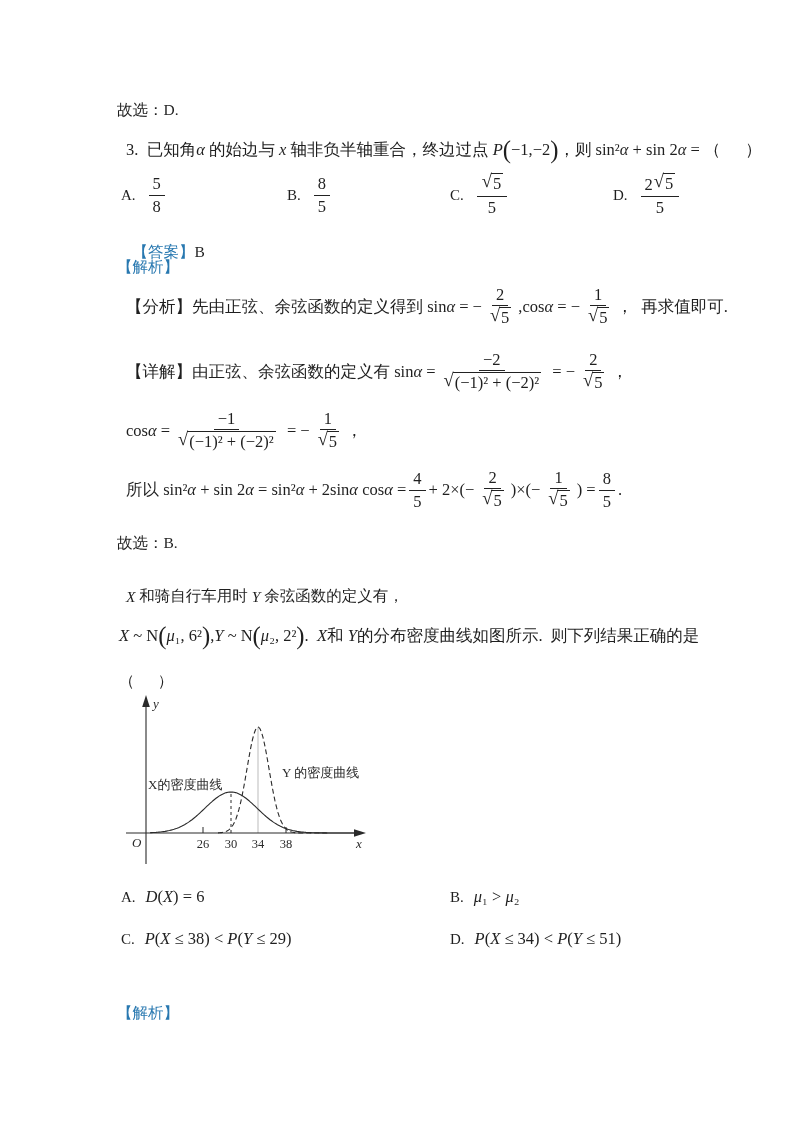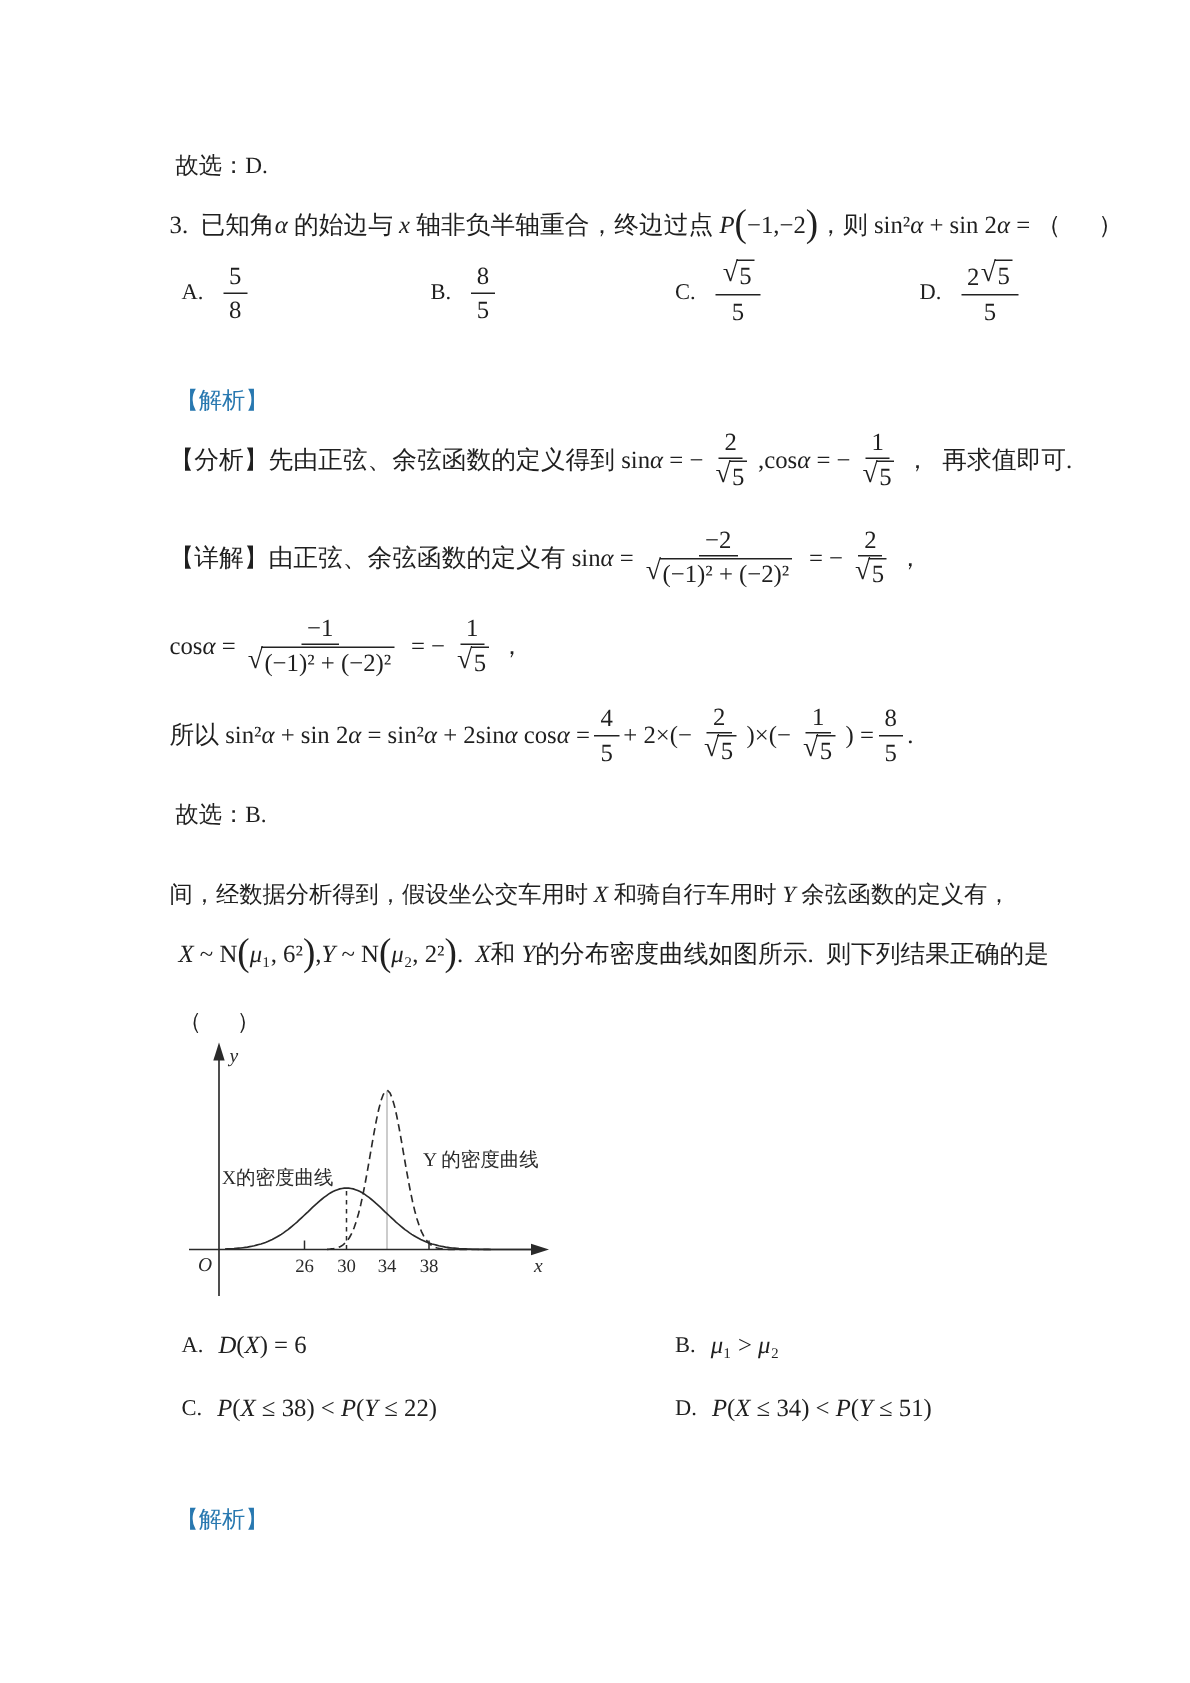--- a/index.html
+++ b/index.html
@@ -2,21 +2,21 @@
 <html><head>
 <meta charset="utf-8">
 <style>
   html,body{margin:0;padding:0;background:#ffffff;}
   .page{
     position:relative;width:793px;height:1122px;background:#ffffff;
     font-family:"Liberation Serif","DejaVu Serif",serif;
     color:#1f1f1f;overflow:hidden;
   }
   .line{position:absolute;left:117px;white-space:pre;font-size:15.5px;}
-  .fx{position:absolute;left:113px;display:flex;align-items:center;white-space:pre;font-size:16.5px;}
+  .fx{position:absolute;left:126px;display:flex;align-items:center;white-space:pre;font-size:16.5px;}
   .tk{white-space:pre;}
   .mi{font-style:italic;}
   .blue{color:#2878b0;}
   .big{font-size:1.5em;font-weight:300;line-height:1;transform:scaleY(1.05);display:inline-block;}
   .frac{display:inline-flex;flex-direction:column;align-items:center;vertical-align:middle;margin:0 3px;line-height:1.18;text-align:center;}
   .frac .fn{display:flex;align-items:flex-end;justify-content:center;padding:0 4px 1px 4px;border-bottom:1.3px solid #222;}
   .frac .fd{display:flex;align-items:flex-start;justify-content:center;padding:1px 4px 0 4px;}
   .sqrt{display:inline-flex;align-items:flex-start;}
   .sqrt .rd{line-height:1.1;font-size:1.12em;transform:translate(1px,-2px);}
   .sqrt .sb{border-top:1.3px solid #222;padding:0 2px;line-height:1.25;}
@@ -44,30 +44,33 @@
   </div>
   <div class="opt" style="left:450px;top:172px;height:46px">
     <span class="olabel">C.</span>
     <span><span class="frac"><span class="fn"><span class="sqrt"><span class="rd">√</span><span class="sb"><span class="tk">5</span></span></span></span><span class="fd"><span class="tk">5</span></span></span></span>
   </div>
   <div class="opt" style="left:613px;top:172px;height:46px">
     <span class="olabel">D.</span>
     <span><span class="frac"><span class="fn"><span class="tk">2</span><span class="sqrt"><span class="rd">√</span><span class="sb"><span class="tk">5</span></span></span></span><span class="fd"><span class="tk">5</span></span></span></span>
   </div>
 
+  <div class="line" style="top:224px">
+    <span class="blue">【答案】</span><span>B</span>
+  </div>
   <div class="line blue" style="top:257px">【解析】</div>
 
   <div class="fx" style="top:283px;min-height:48px"><span class="tk">【分析】先由正弦、余弦函数的定义得到 sin</span><span class="tk mi">α</span><span class="tk"> = −</span><span class="frac"><span class="fn"><span class="tk">2</span></span><span class="fd"><span class="sqrt"><span class="rd">√</span><span class="sb"><span class="tk">5</span></span></span></span></span><span class="tk">,cos</span><span class="tk mi">α</span><span class="tk"> = −</span><span class="frac"><span class="fn"><span class="tk">1</span></span><span class="fd"><span class="sqrt"><span class="rd">√</span><span class="sb"><span class="tk">5</span></span></span></span></span><span class="tk">，  再求值即可.</span></div>
   <div class="fx" style="top:346px;min-height:52px"><span class="tk">【详解】由正弦、余弦函数的定义有 sin</span><span class="tk mi">α</span><span class="tk"> =</span><span class="frac"><span class="fn"><span class="tk">−2</span></span><span class="fd"><span class="sqrt"><span class="rd">√</span><span class="sb"><span class="tk">(−1)² + (−2)²</span></span></span></span></span><span class="tk"> = −</span><span class="frac"><span class="fn"><span class="tk">2</span></span><span class="fd"><span class="sqrt"><span class="rd">√</span><span class="sb"><span class="tk">5</span></span></span></span></span><span class="tk">，</span></div>
   <div class="fx" style="top:405px;min-height:52px"><span class="tk">cos</span><span class="tk mi">α</span><span class="tk"> =</span><span class="frac"><span class="fn"><span class="tk">−1</span></span><span class="fd"><span class="sqrt"><span class="rd">√</span><span class="sb"><span class="tk">(−1)² + (−2)²</span></span></span></span></span><span class="tk"> = −</span><span class="frac"><span class="fn"><span class="tk">1</span></span><span class="fd"><span class="sqrt"><span class="rd">√</span><span class="sb"><span class="tk">5</span></span></span></span></span><span class="tk">，</span></div>
   <div class="fx" style="top:465px;min-height:50px"><span class="tk">所以 sin²</span><span class="tk mi">α</span><span class="tk"> + sin 2</span><span class="tk mi">α</span><span class="tk"> = sin²</span><span class="tk mi">α</span><span class="tk"> + 2sin</span><span class="tk mi">α</span><span class="tk"> cos</span><span class="tk mi">α</span><span class="tk"> =</span><span class="frac"><span class="fn"><span class="tk">4</span></span><span class="fd"><span class="tk">5</span></span></span><span class="tk">+ 2×(−</span><span class="frac"><span class="fn"><span class="tk">2</span></span><span class="fd"><span class="sqrt"><span class="rd">√</span><span class="sb"><span class="tk">5</span></span></span></span></span><span class="tk">)×(−</span><span class="frac"><span class="fn"><span class="tk">1</span></span><span class="fd"><span class="sqrt"><span class="rd">√</span><span class="sb"><span class="tk">5</span></span></span></span></span><span class="tk">) =</span><span class="frac"><span class="fn"><span class="tk">8</span></span><span class="fd"><span class="tk">5</span></span></span><span class="tk">.</span></div>
 
   <div class="line" style="top:533px">故选：B.</div>
 
-  <div class="fx" style="top:586px;font-size:15.5px"><span class="tk">间，经数据分析得到，假设坐公交车用时 </span><span class="tk mi">X</span><span class="tk"> 和骑自行车用时 </span><span class="tk mi">Y</span><span class="tk"> 余弦函数的定义有，</span></div>
+  <div class="fx" style="top:586px;font-size:15.5px"><span class="tk mi">X</span><span class="tk"> 和骑自行车用时 </span><span class="tk mi">Y</span><span class="tk"> 余弦函数的定义有，</span></div>
   <div class="fx" style="left:119px;top:618px;min-height:36px"><span class="tk mi">X</span><span class="tk"> ~ N</span><span class="big">(</span><span class="tk mi">μ</span><span class="tk">₁, 6²</span><span class="big">)</span><span class="tk">,</span><span class="tk mi">Y</span><span class="tk"> ~ N</span><span class="big">(</span><span class="tk mi">μ</span><span class="tk">₂, 2²</span><span class="big">)</span><span class="tk">.  </span><span class="tk mi">X</span><span class="tk">和 </span><span class="tk mi">Y</span><span class="tk">的分布密度曲线如图所示.  则下列结果正确的是</span></div>
   <div class="line" style="left:119px;top:671px">（      ）</div>
 
   <div class="chart-box" style="left:122px;top:694px">
     <svg id="dist-chart" width="252" height="176" viewBox="0 0 252 176">
         <line x1="109" y1="139" x2="109" y2="98" fill="none" stroke="#2a2a2a" stroke-width="1" stroke-dasharray="3,3"></line>
         <line x1="136" y1="139" x2="136" y2="33" fill="none" stroke="#aaaaaa" stroke-width="0.8"></line>
         <line x1="24" y1="170" x2="24" y2="6" stroke="#2a2a2a" stroke-width="1.1"></line>
         <polygon points="24,1 20.2,13 27.8,13" fill="#2a2a2a"></polygon>
         <line x1="4" y1="139" x2="236" y2="139" stroke="#2a2a2a" stroke-width="1.1"></line>
@@ -91,21 +94,21 @@
   <div class="opt" style="left:121px;top:884px;height:26px">
     <span class="olabel">A.</span>
     <span><span class="tk mi">D</span><span class="tk">(</span><span class="tk mi">X</span><span class="tk">) = 6</span></span>
   </div>
   <div class="opt" style="left:450px;top:884px;height:26px">
     <span class="olabel">B.</span>
     <span><span class="tk mi">μ</span><span class="tk">₁ &gt; </span><span class="tk mi">μ</span><span class="tk">₂</span></span>
   </div>
   <div class="opt" style="left:121px;top:926px;height:26px">
     <span class="olabel">C.</span>
-    <span><span class="tk mi">P</span><span class="tk">(</span><span class="tk mi">X</span><span class="tk"> ≤ 38) &lt; </span><span class="tk mi">P</span><span class="tk">(</span><span class="tk mi">Y</span><span class="tk"> ≤ 22)</span></span>
+    <span><span class="tk mi">P</span><span class="tk">(</span><span class="tk mi">X</span><span class="tk"> ≤ 38) &lt; </span><span class="tk mi">P</span><span class="tk">(</span><span class="tk mi">Y</span><span class="tk"> ≤ 29)</span></span>
   </div>
   <div class="opt" style="left:450px;top:926px;height:26px">
     <span class="olabel">D.</span>
     <span><span class="tk mi">P</span><span class="tk">(</span><span class="tk mi">X</span><span class="tk"> ≤ 34) &lt; </span><span class="tk mi">P</span><span class="tk">(</span><span class="tk mi">Y</span><span class="tk"> ≤ 51)</span></span>
   </div>
 
   <div class="line blue" style="top:1003px">【解析】</div>
 
 </div>
 

